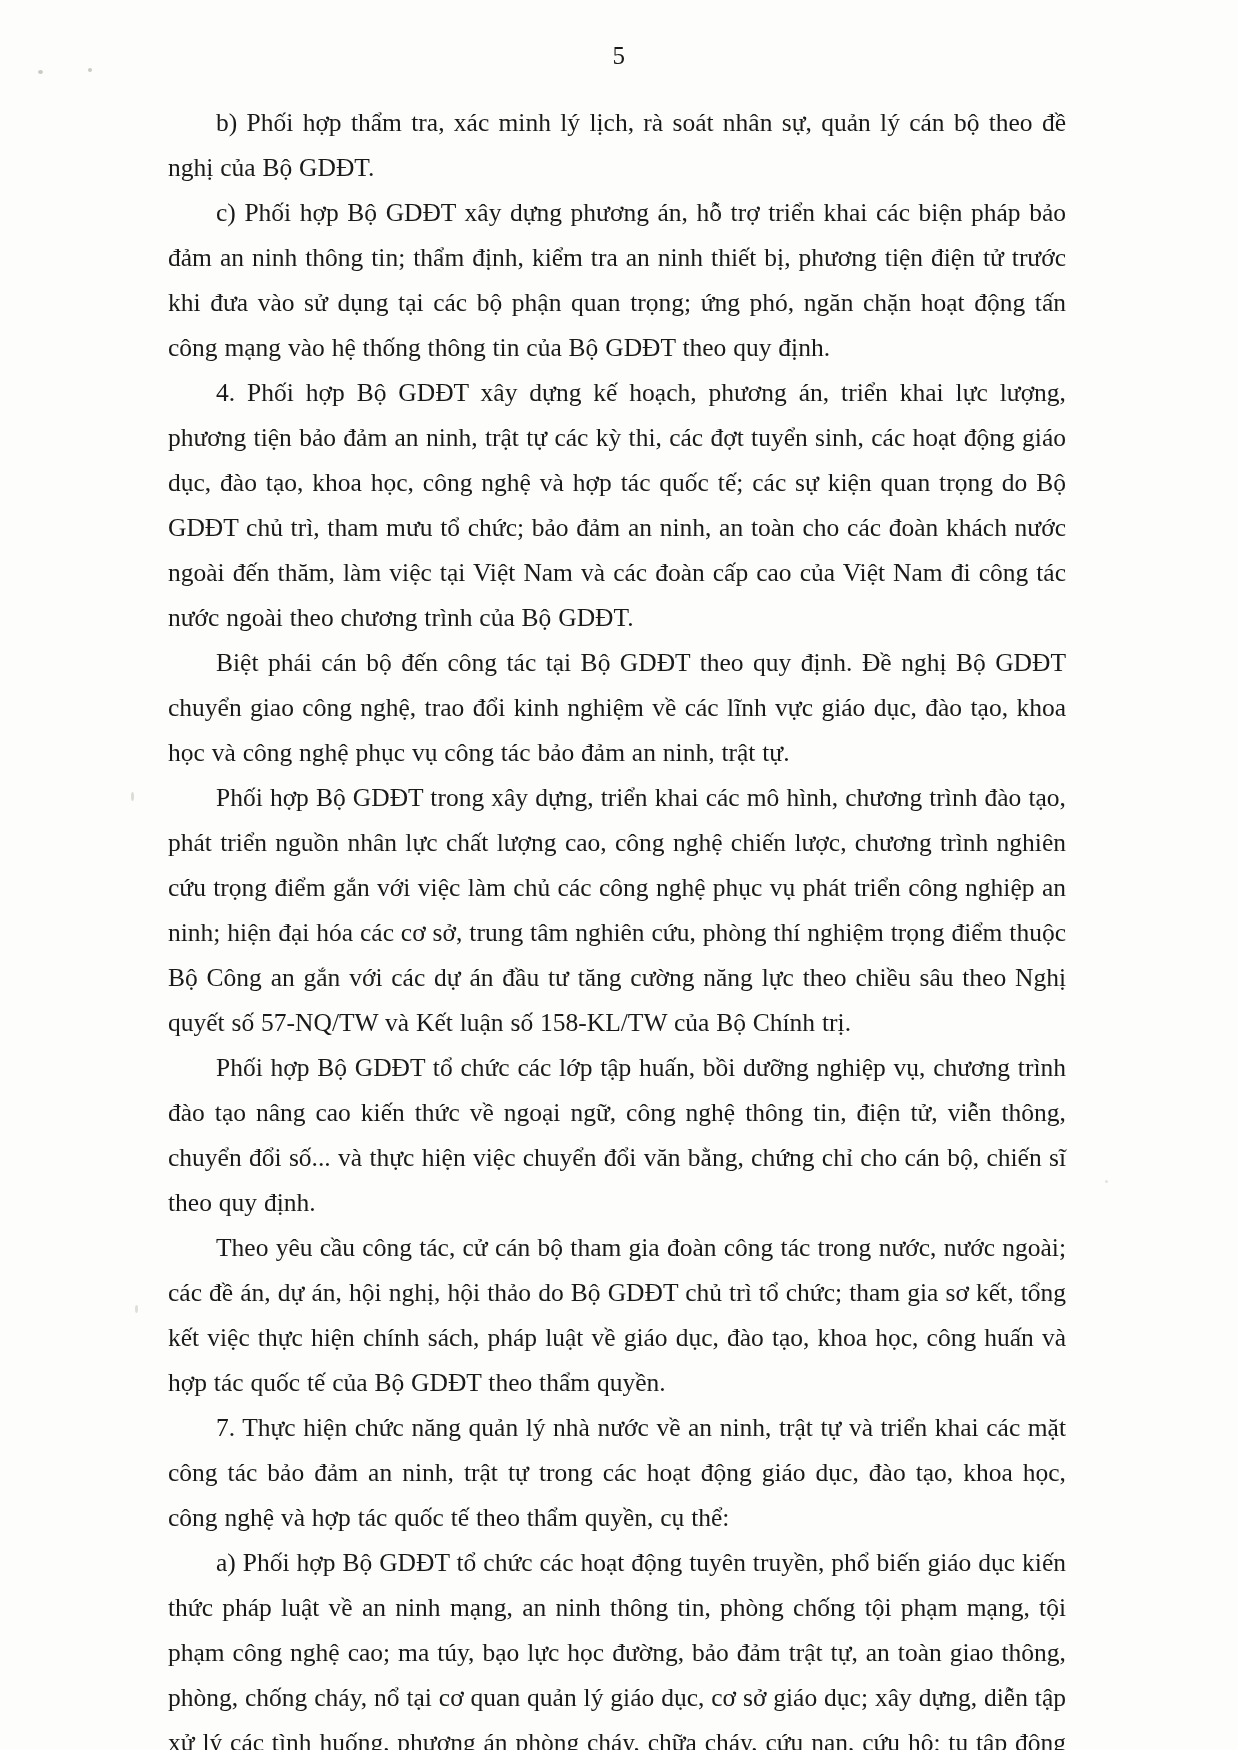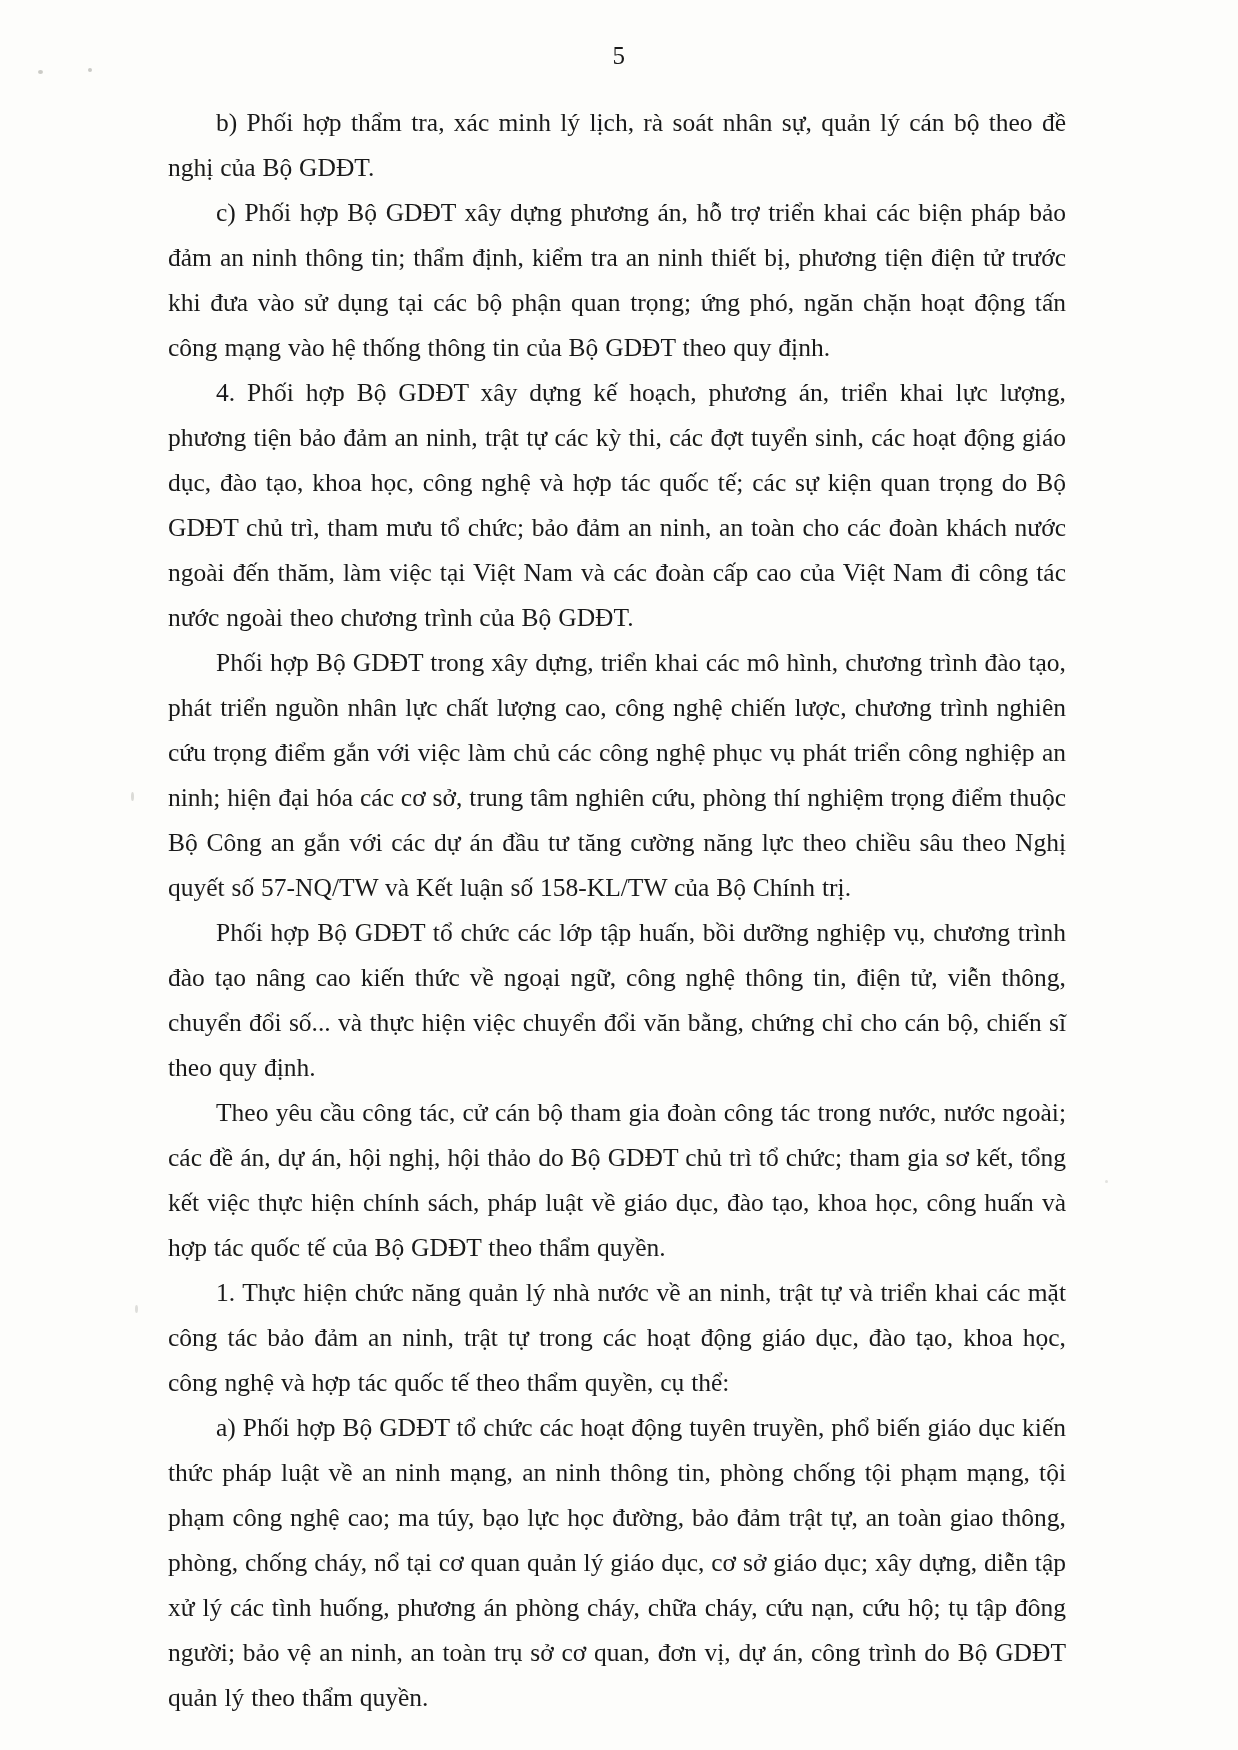--- a/index.html
+++ b/index.html
@@ -64,20 +64,21 @@
   <div class="speck s3"></div>
   <div class="speck s4"></div>
   <div class="speck s5"></div>
 
   <div class="page-number">5</div>
 
   <div class="body-text">
     <p>b) Phối hợp thẩm tra, xác minh lý lịch, rà soát nhân sự, quản lý cán bộ theo đề nghị của Bộ GDĐT.</p>
     <p>c) Phối hợp Bộ GDĐT xây dựng phương án, hỗ trợ triển khai các biện pháp bảo đảm an ninh thông tin; thẩm định, kiểm tra an ninh thiết bị, phương tiện điện tử trước khi đưa vào sử dụng tại các bộ phận quan trọng; ứng phó, ngăn chặn hoạt động tấn công mạng vào hệ thống thông tin của Bộ GDĐT theo quy định.</p>
     <p>4. Phối hợp Bộ GDĐT xây dựng kế hoạch, phương án, triển khai lực lượng, phương tiện bảo đảm an ninh, trật tự các kỳ thi, các đợt tuyển sinh, các hoạt động giáo dục, đào tạo, khoa học, công nghệ và hợp tác quốc tế; các sự kiện quan trọng do Bộ GDĐT chủ trì, tham mưu tổ chức; bảo đảm an ninh, an toàn cho các đoàn khách nước ngoài đến thăm, làm việc tại Việt Nam và các đoàn cấp cao của Việt Nam đi công tác nước ngoài theo chương trình của Bộ GDĐT.</p>
+    <p>Biệt phái cán bộ đến công tác tại Bộ GDĐT theo quy định. Đề nghị Bộ GDĐT chuyển giao công nghệ, trao đổi kinh nghiệm về các lĩnh vực giáo dục, đào tạo, khoa học và công nghệ phục vụ công tác bảo đảm an ninh, trật tự.</p>
     <p>Phối hợp Bộ GDĐT trong xây dựng, triển khai các mô hình, chương trình đào tạo, phát triển nguồn nhân lực chất lượng cao, công nghệ chiến lược, chương trình nghiên cứu trọng điểm gắn với việc làm chủ các công nghệ phục vụ phát triển công nghiệp an ninh; hiện đại hóa các cơ sở, trung tâm nghiên cứu, phòng thí nghiệm trọng điểm thuộc Bộ Công an gắn với các dự án đầu tư tăng cường năng lực theo chiều sâu theo Nghị quyết số 57-NQ/TW và Kết luận số 158-KL/TW của Bộ Chính trị.</p>
     <p>Phối hợp Bộ GDĐT tổ chức các lớp tập huấn, bồi dưỡng nghiệp vụ, chương trình đào tạo nâng cao kiến thức về ngoại ngữ, công nghệ thông tin, điện tử, viễn thông, chuyển đổi số... và thực hiện việc chuyển đổi văn bằng, chứng chỉ cho cán bộ, chiến sĩ theo quy định.</p>
     <p>Theo yêu cầu công tác, cử cán bộ tham gia đoàn công tác trong nước, nước ngoài; các đề án, dự án, hội nghị, hội thảo do Bộ GDĐT chủ trì tổ chức; tham gia sơ kết, tổng kết việc thực hiện chính sách, pháp luật về giáo dục, đào tạo, khoa học, công huấn và hợp tác quốc tế của Bộ GDĐT theo thẩm quyền.</p>
-    <p>1. Thực hiện chức năng quản lý nhà nước về an ninh, trật tự và triển khai các mặt công tác bảo đảm an ninh, trật tự trong các hoạt động giáo dục, đào tạo, khoa học, công nghệ và hợp tác quốc tế theo thẩm quyền, cụ thể:</p>
+    <p>7. Thực hiện chức năng quản lý nhà nước về an ninh, trật tự và triển khai các mặt công tác bảo đảm an ninh, trật tự trong các hoạt động giáo dục, đào tạo, khoa học, công nghệ và hợp tác quốc tế theo thẩm quyền, cụ thể:</p>
     <p>a) Phối hợp Bộ GDĐT tổ chức các hoạt động tuyên truyền, phổ biến giáo dục kiến thức pháp luật về an ninh mạng, an ninh thông tin, phòng chống tội phạm mạng, tội phạm công nghệ cao; ma túy, bạo lực học đường, bảo đảm trật tự, an toàn giao thông, phòng, chống cháy, nổ tại cơ quan quản lý giáo dục, cơ sở giáo dục; xây dựng, diễn tập xử lý các tình huống, phương án phòng cháy, chữa cháy, cứu nạn, cứu hộ; tụ tập đông người; bảo vệ an ninh, an toàn trụ sở cơ quan, đơn vị, dự án, công trình do Bộ GDĐT quản lý theo thẩm quyền.</p>
   </div>
 
 </div>
 
 </body></html>

